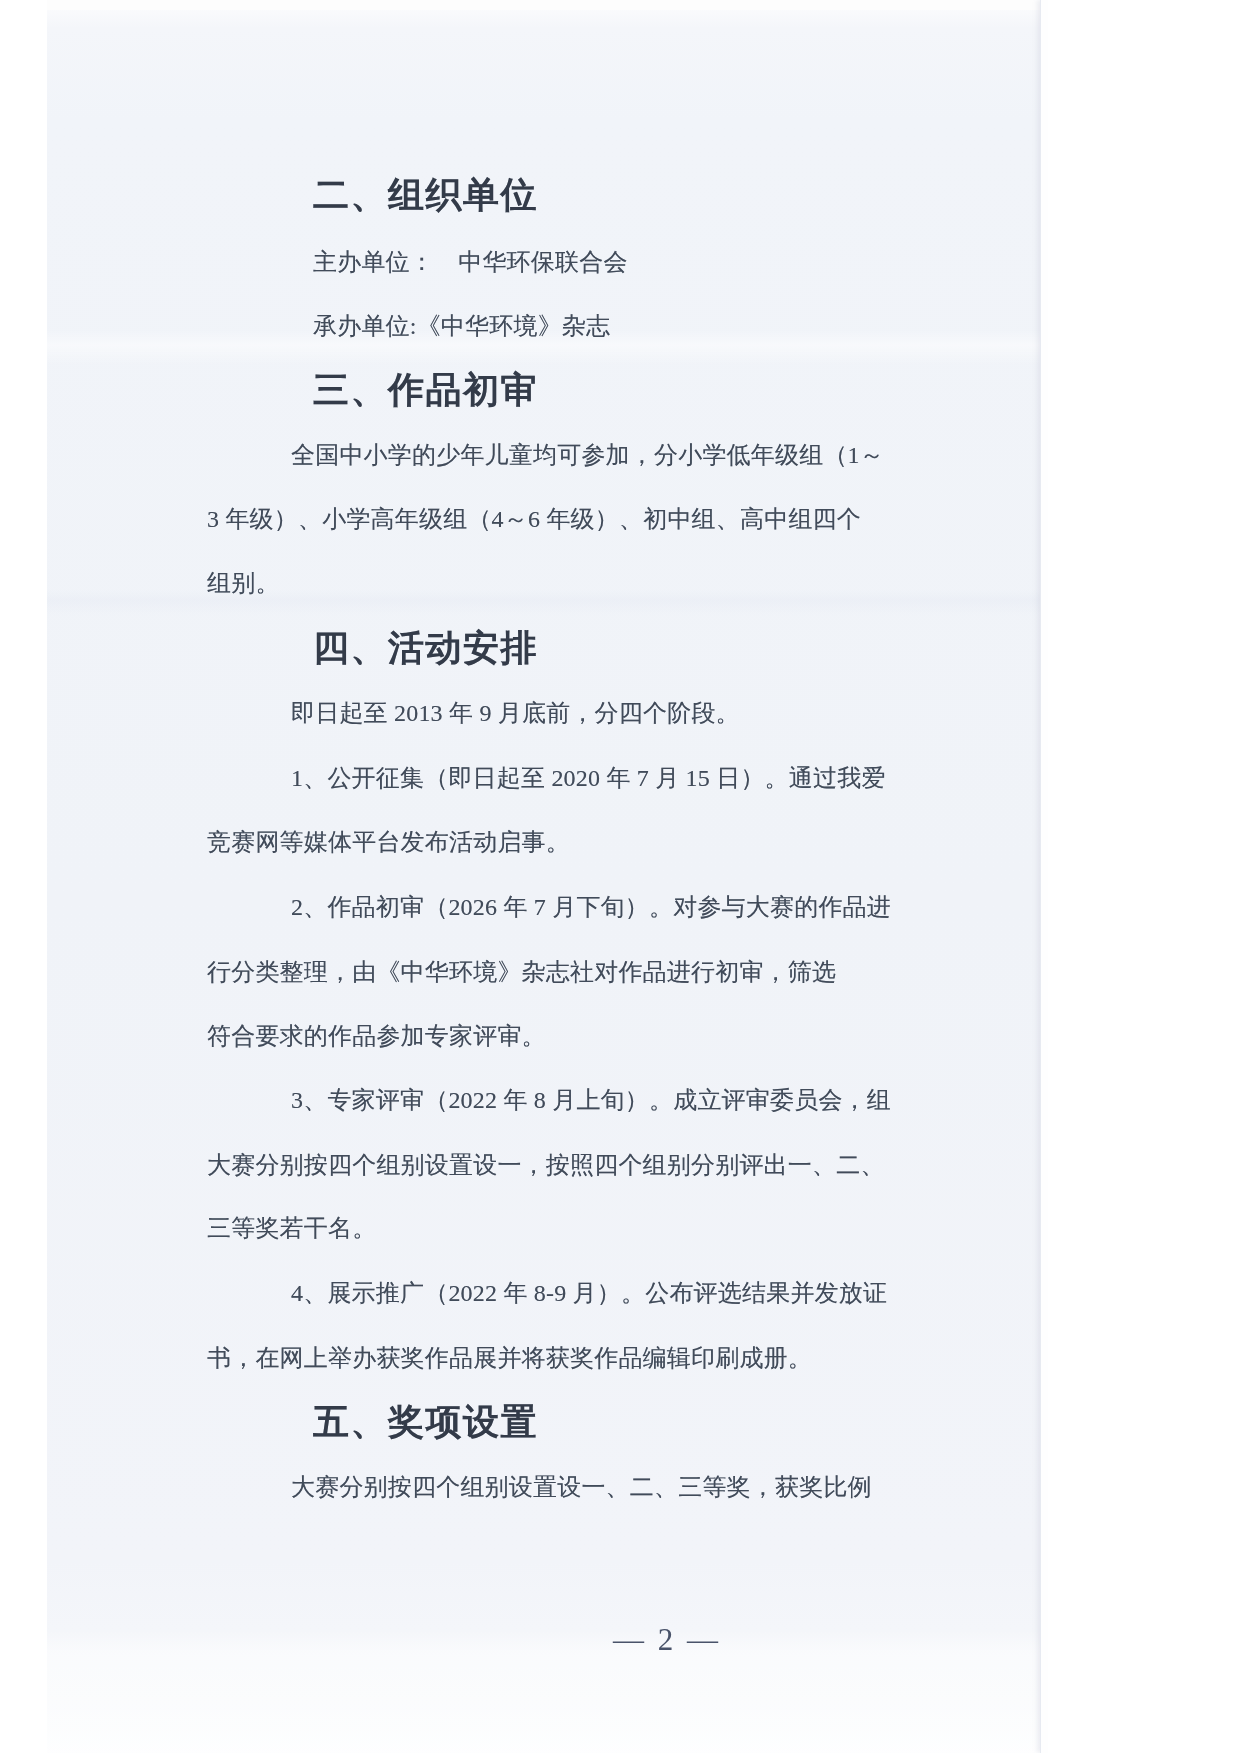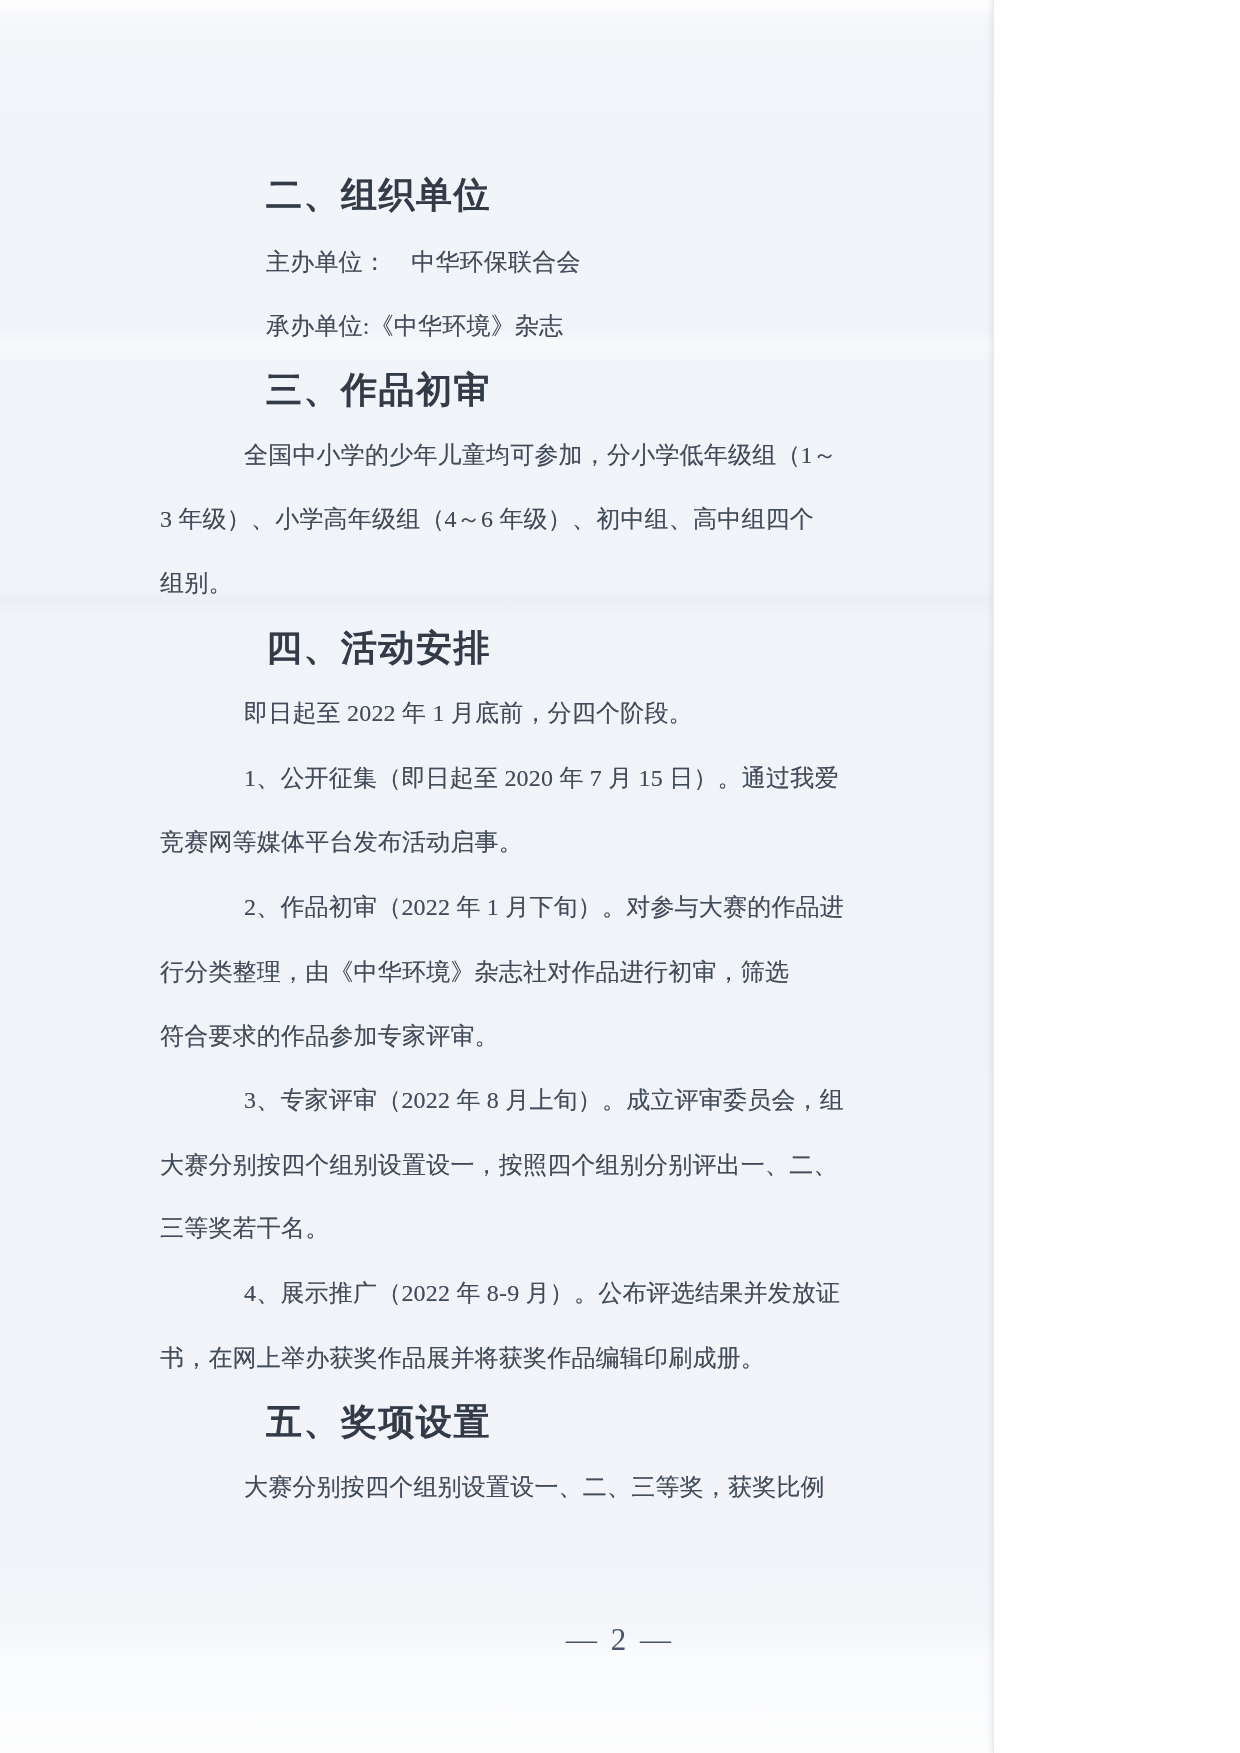--- a/index.html
+++ b/index.html
@@ -9,20 +9,21 @@
   }
   .paper {
     position: relative;
     width: 1001px;
     height: 1753px;
     overflow: hidden;
     background:
       linear-gradient(180deg, #fdfdfe 0px, #f4f6fa 28px, #f1f4f9 120px,
                       #f0f3f8 900px, #f2f4f9 1560px, #f6f8fb 1700px, #fcfdfe 1753px);
     font-family: "Liberation Serif", "DejaVu Serif", serif;
+    margin-left: 47px;
   }
   
   .paper::before {
     content: "";
     position: absolute;
     inset: 0;
     pointer-events: none;
     background:
       linear-gradient(180deg, rgba(255,255,255,0) 330px, rgba(255,255,255,0.5) 345px, rgba(255,255,255,0) 365px),
       linear-gradient(180deg, rgba(222,228,240,0) 590px, rgba(222,228,240,0.25) 600px, rgba(222,228,240,0) 615px),
@@ -91,24 +92,24 @@
 
   <div class="text-block">
     <div class="line h" style="top:175px">二、组织单位</div>
     <div class="line p2" style="top:242px">主办单位：　中华环保联合会</div>
     <div class="line p2" style="top:306px">承办单位:《中华环境》杂志</div>
     <div class="line h" style="top:370px">三、作品初审</div>
     <div class="line p" style="top:435px">全国中小学的少年儿童均可参加，分小学低年级组（1～</div>
     <div class="line f" style="top:499px">3 年级）、小学高年级组（4～6 年级）、初中组、高中组四个</div>
     <div class="line f" style="top:563px">组别。</div>
     <div class="line h" style="top:628px">四、活动安排</div>
-    <div class="line p" style="top:693px">即日起至 2022 年 1 月底前，分四个阶段。</div>
+    <div class="line p" style="top:693px">即日起至 2013 年 9 月底前，分四个阶段。</div>
     <div class="line p" style="top:758px">1、公开征集（即日起至 2020 年 7 月 15 日）。通过我爱</div>
     <div class="line f" style="top:822px">竞赛网等媒体平台发布活动启事。</div>
-    <div class="line p" style="top:887px">2、作品初审（2022 年 1 月下旬）。对参与大赛的作品进</div>
+    <div class="line p" style="top:887px">2、作品初审（2026 年 7 月下旬）。对参与大赛的作品进</div>
     <div class="line f" style="top:952px">行分类整理，由《中华环境》杂志社对作品进行初审，筛选</div>
     <div class="line f" style="top:1016px">符合要求的作品参加专家评审。</div>
     <div class="line p" style="top:1080px">3、专家评审（2022 年 8 月上旬）。成立评审委员会，组</div>
     <div class="line f" style="top:1145px">大赛分别按四个组别设置设一，按照四个组别分别评出一、二、</div>
     <div class="line f" style="top:1208px">三等奖若干名。</div>
     <div class="line p" style="top:1273px">4、展示推广（2022 年 8-9 月）。公布评选结果并发放证</div>
     <div class="line f" style="top:1338px">书，在网上举办获奖作品展并将获奖作品编辑印刷成册。</div>
     <div class="line h" style="top:1402px">五、奖项设置</div>
     <div class="line p" style="top:1467px">大赛分别按四个组别设置设一、二、三等奖，获奖比例</div>
   </div>

